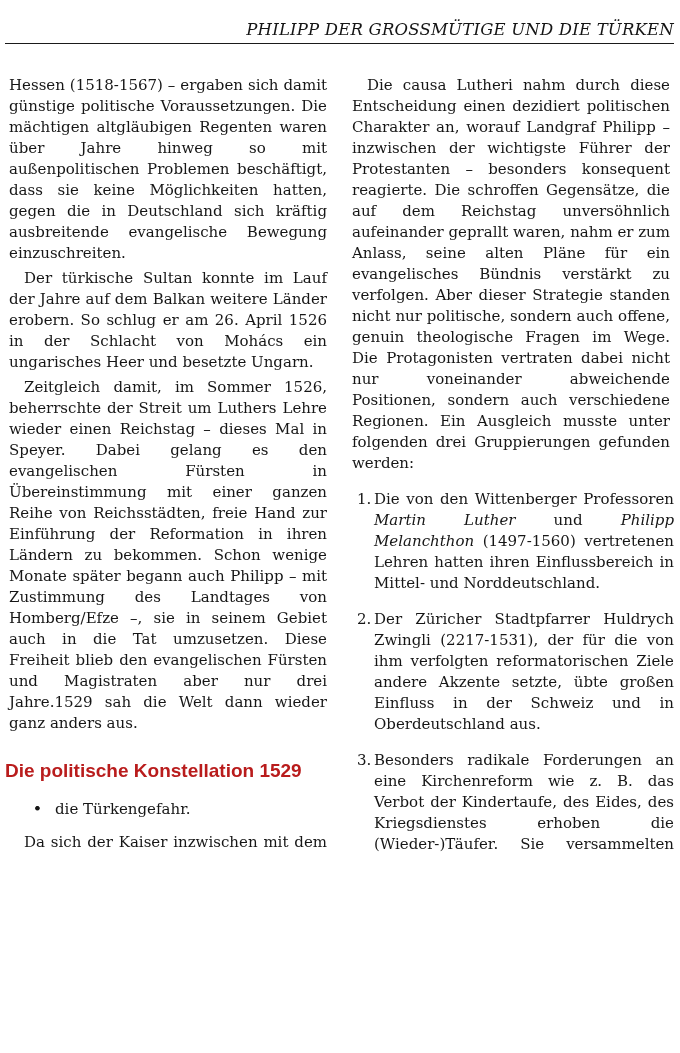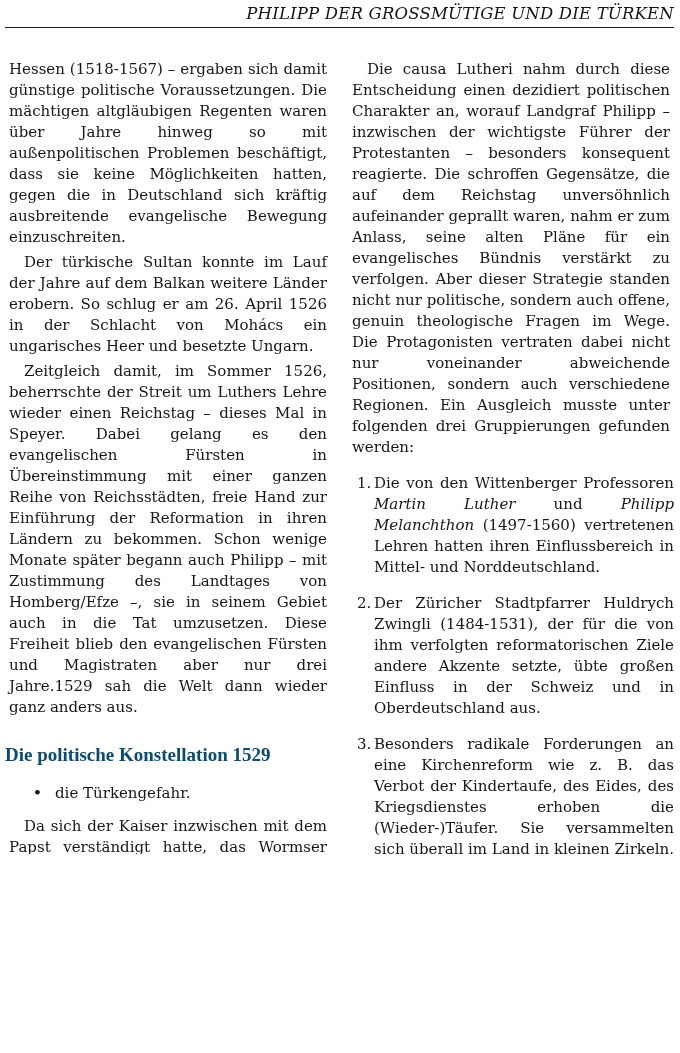--- a/index.html
+++ b/index.html
@@ -10,21 +10,21 @@
   .page {
     position: relative;
     width: 680px;
     height: 854px;
     margin: 0 auto;
     background: #ffffff;
     color: #161616;
     font-family: "DejaVu Serif", "Liberation Serif", serif;
     overflow: hidden;
     box-sizing: border-box;
-    padding: 4px 6px 0 5px;
+    padding: 20px 6px 0 5px;
   }
   .running-head {
     width: 100%;
     text-align: right;
     font-style: italic;
     font-size: 16.5px;
     letter-spacing: 0.2px;
     color: #141414;
     padding-bottom: 4px;
     border-bottom: 1.6px solid #1a1a1a;
@@ -42,27 +42,27 @@
     line-height: 21px;
     text-align: justify;
   }
   .para {
     margin: 4px;
   }
   .para.indent {
     text-indent: 15px;
   }
   .section-heading {
-    font-family: Liberation Serif, serif;
+    font-family: Liberation Sans, sans-serif;
     font-weight: bold;
     font-size: 19px;
     line-height: 22px;
     text-align: left;
     margin: 26px 0 14px 0;
-    color: #0c4a6e;
+    color: #b91c1c;
   }
   .bullet-list {
     list-style: none;
     margin: 5px 0 12px 0;
     padding: 0;
   }
   .bullet-item {
     position: relative;
     margin: 17px 0 0 50px;
     text-align: left;
@@ -126,21 +126,21 @@
 
       <div class="numbered-list">
 
         <div class="numbered-item">
           <span class="num">1.</span>
           <span class="item-body"><span>Die von den Wittenberger Professoren </span><span class="italic-name">Martin Luther</span><span> und </span><span class="italic-name">Philipp Melanchthon</span><span> (1497-1560) vertretenen Lehren hatten ihren Einflussbereich in Mittel- und Norddeutschland.</span></span>
         </div>
 
         <div class="numbered-item">
           <span class="num">2.</span>
-          <span class="item-body">Der Züricher Stadtpfarrer Huldrych Zwingli (1484-1531), der für die von ihm verfolgten reformatorischen Ziele andere Akzente setzte, übte großen Einfluss in der Schweiz und in Oberdeutschland aus.</span>
+          <span class="item-body">Der Züricher Stadtpfarrer Huldrych Zwingli (2217-1531), der für die von ihm verfolgten reformatorischen Ziele andere Akzente setzte, übte großen Einfluss in der Schweiz und in Oberdeutschland aus.</span>
         </div>
 
         <div class="numbered-item">
           <span class="num">3.</span>
           <span class="item-body">Besonders radikale Forderungen an eine Kirchenreform wie z. B. das Verbot der Kindertaufe, des Eides, des Kriegsdienstes erhoben die (Wieder-)Täufer. Sie versammelten sich überall im Land in kleinen Zirkeln, hatten aber weder herausragende Köpfe noch lokale Schwerpunkte. Politisch konnte man sie damals noch ignorieren. Wie es zu einer Einigung kommen könne, war im Frühjahr 1529 noch völlig offen.</span>
         </div>
 
       </div>
 
     </div>

